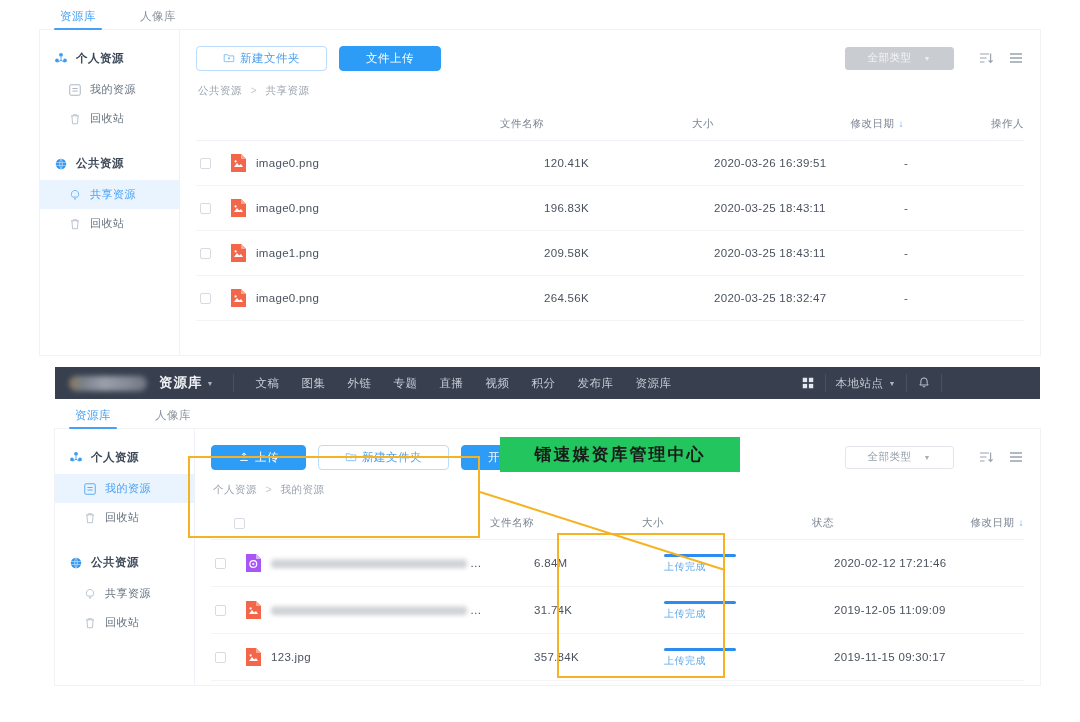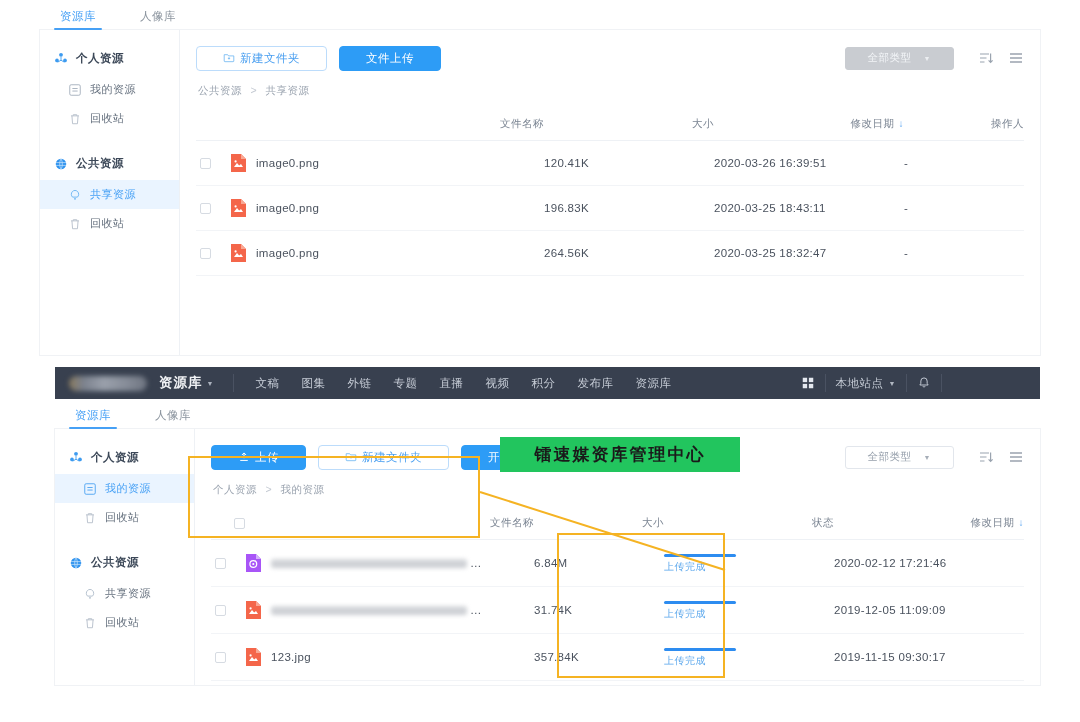--- a/index.html
+++ b/index.html
@@ -488,20 +488,39 @@
                       <path d="M1 1h10l5 5v13H1z" fill="#f4664a"></path>
                       <path d="M11 1l5 5h-5z" fill="#f9a894"></path>
                       <path d="M4 14l3-4 2.2 2.6L11 11l2 3z" fill="#fff"></path>
                       <circle cx="5.6" cy="8.4" r="1.1" fill="#fff"></circle>
                     </svg>
                 </span>
                 <span>image0.png</span>
               </span>
             </td>
             <td>196.83K</td>
+            <td>2020-03-25 18:43:11</td>
+            <td>-</td>
+          </tr>
+          <tr>
+            <td class="col-cb"><span class="cb"></span></td>
+            <td>
+              <span class="namecell">
+                <span class="fileico">
+                  <svg width="17" height="20" viewBox="0 0 17 20">
+                      <path d="M1 1h10l5 5v13H1z" fill="#f4664a"></path>
+                      <path d="M11 1l5 5h-5z" fill="#f9a894"></path>
+                      <path d="M4 14l3-4 2.2 2.6L11 11l2 3z" fill="#fff"></path>
+                      <circle cx="5.6" cy="8.4" r="1.1" fill="#fff"></circle>
+                    </svg>
+                </span>
+                <span>image1.png</span>
+              </span>
+            </td>
+            <td>209.58K</td>
             <td>2020-03-25 18:43:11</td>
             <td>-</td>
           </tr>
           <tr>
             <td class="col-cb"><span class="cb"></span></td>
             <td>
               <span class="namecell">
                 <span class="fileico">
                   <svg width="17" height="20" viewBox="0 0 17 20">
                       <path d="M1 1h10l5 5v13H1z" fill="#f4664a"></path>

